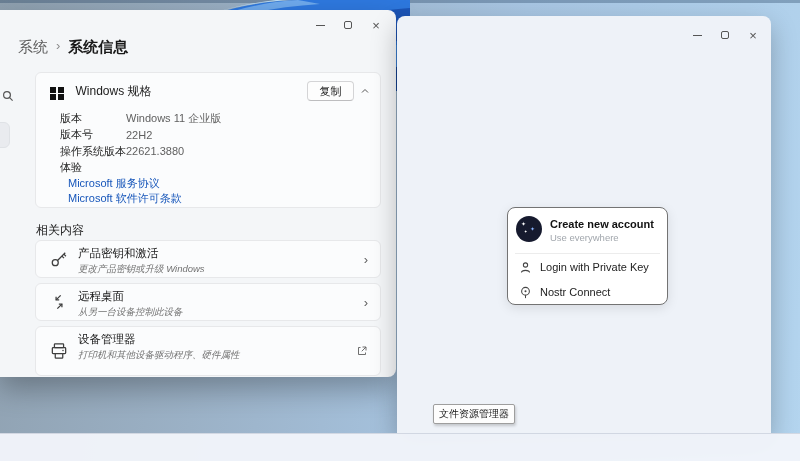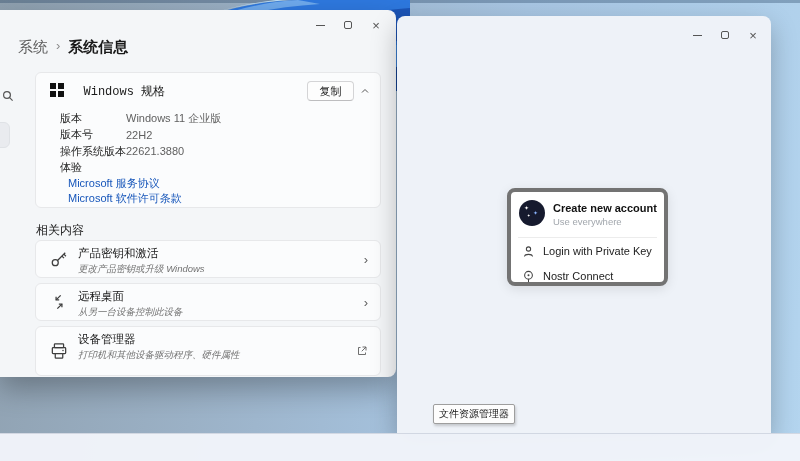--- a/index.html
+++ b/index.html
@@ -28,21 +28,21 @@
   .nav-frag-sel { position:absolute; left:-12px; top:112px; width:22px; height:26px;
     background:#e9ebef; border:1px solid #dfe2e6; border-radius:6px; }
 
   .breadcrumb { position:absolute; left:18px; top:28px; font-size:15px; display:flex; gap:8px; align-items:flex-start; }
   .crumb-parent { color:#5d5d5d; }
   .crumb-sep { color:#8a8a8a; font-size:13px; }
   .crumb-current { color:#191919; font-weight:bold; }
 
   .card { position:absolute; background:#fbfcfd; border:1px solid #e7e8ea; border-radius:6px; }
   .spec-card { left:35px; top:62px; width:346px; height:136px; }
-  .spec-head { position:absolute; left:14px; top:10px; display:flex; align-items:flex-start; gap:20px;font-family:Liberation Mono, monospace; }
+  .spec-head { position:absolute; left:14px; top:10px; display:flex; align-items:flex-end; gap:12px; }
   .winlogo { display:grid; grid-template-columns:6px 6px; grid-template-rows:6px 6px; gap:1.5px; }
   .winlogo span { background:#111; }
   .spec-title { font-size:12px; color:#1a1a1a; }
   .copy-btn { position:absolute; right:26px; top:8px; width:47px; height:20px;
     background:#fdfdfd; border:1px solid #d4d4d6; border-bottom-color:#bdbdbf; border-radius:4px;
     font-size:11px; color:#1a1a1a; display:flex; align-items:center; justify-content:center; }
   .collapse-btn { position:absolute; right:6px; top:10px; width:18px; height:16px;
     display:flex; align-items:center; justify-content:center; }
 
   .spec-rows { position:absolute; left:24px; top:37px; }
@@ -61,22 +61,22 @@
   .rel-sub { font-size:9.5px; color:#737373; margin-top:2px;font-style:italic; }
   .rel-trail { position:absolute; right:12px; top:50%; transform:translateY(-50%);
     color:#5f5f5f; font-size:13px; line-height:1; }
 
   
   .win-nostr { position:absolute; left:397px; top:16px; width:374px; height:417px;
     background:#eef2f8; border-radius:8px 8px 0 0;
     box-shadow:0 10px 26px rgba(0,0,0,.25); }
   .win-nostr .titlebar-controls { top:9px; right:4px; }
 
-  .acct-card { position:absolute; left:110px; top:172px; width:161px; height:98px;
-    background:#fff; border-radius:8px; border:4px solid #737373;
+  .acct-card { position:absolute; left:110px; top:191px; width:161px; height:98px;
+    background:#fff; border-radius:8px; border:1px solid #737373;
     box-shadow:0 3px 12px rgba(0,0,0,.10); }
   .acct-top { position:absolute; left:8px; top:8px; right:8px; height:30px; }
   .acct-avatar { position:absolute; left:0; top:0; width:26px; height:26px; border-radius:50%;
     background:#161a2e; overflow:hidden; }
   .spark { position:absolute; font-size:6px; color:#fff; }
   .s1 { left:5px; top:4px; } .s2 { left:14px; top:9px; color:#8ab4ff; } .s3 { left:8px; top:13px; font-size:4px; }
   .acct-title { position:absolute; left:34px; top:2px; font-size:11px; font-weight:bold; color:#111; white-space:nowrap; }
   .acct-sub { position:absolute; left:34px; top:16px; font-size:9.5px; color:#a2a7ad; white-space:nowrap; }
   .acct-div { position:absolute; left:7px; right:7px; top:45px; border-top:1px solid #ececec; }
   .acct-opt { position:absolute; left:0; right:0; height:25px; }

